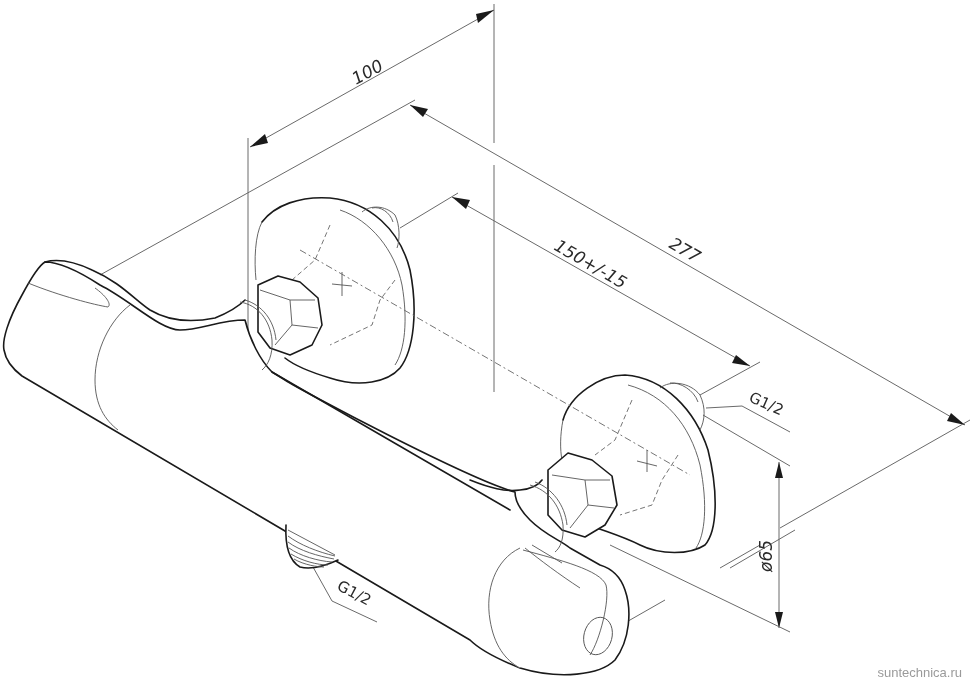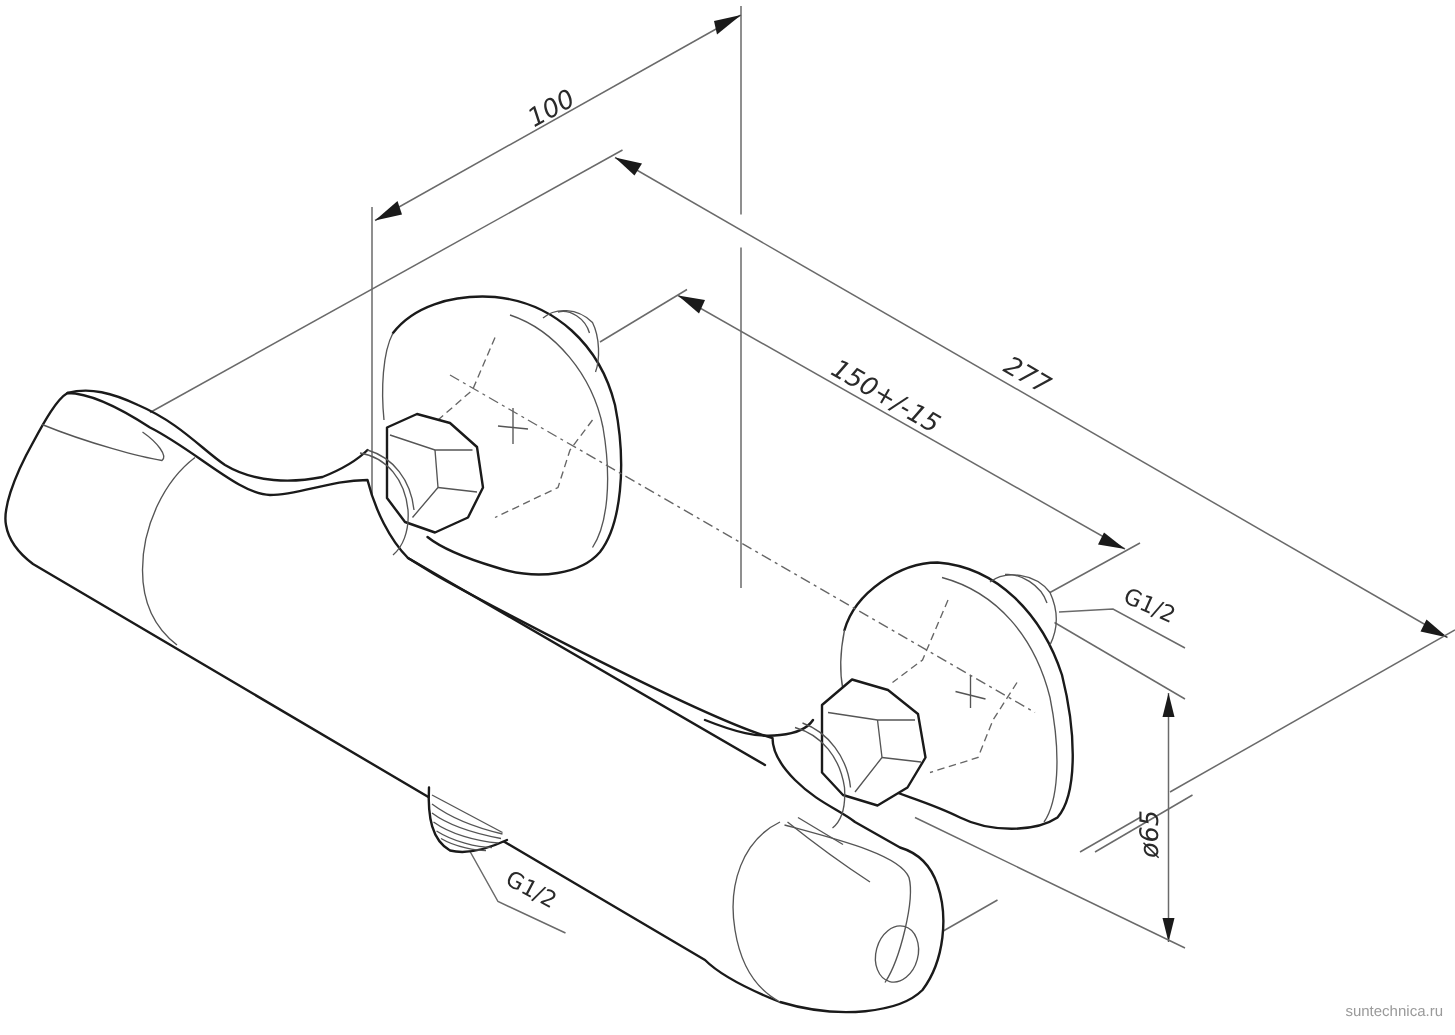--- a/index.html
+++ b/index.html
@@ -38,21 +38,21 @@
     .leadtext {
       font-family: "DejaVu Sans", sans-serif;
       font-size: 15px;
       fill: #2a2a2a;
     }
     .watermark {
       position: absolute;
       right: 8px;
       bottom: 10px;
       font-family: "Liberation Sans", sans-serif;
-      font-size: 10px;
+      font-size: 13px;
       color: #9a9a9a;
     }
   </style>
 </head>
 <body>
 
 <svg class="drawing" viewBox="0 0 970 690">
 
   <g>
 

